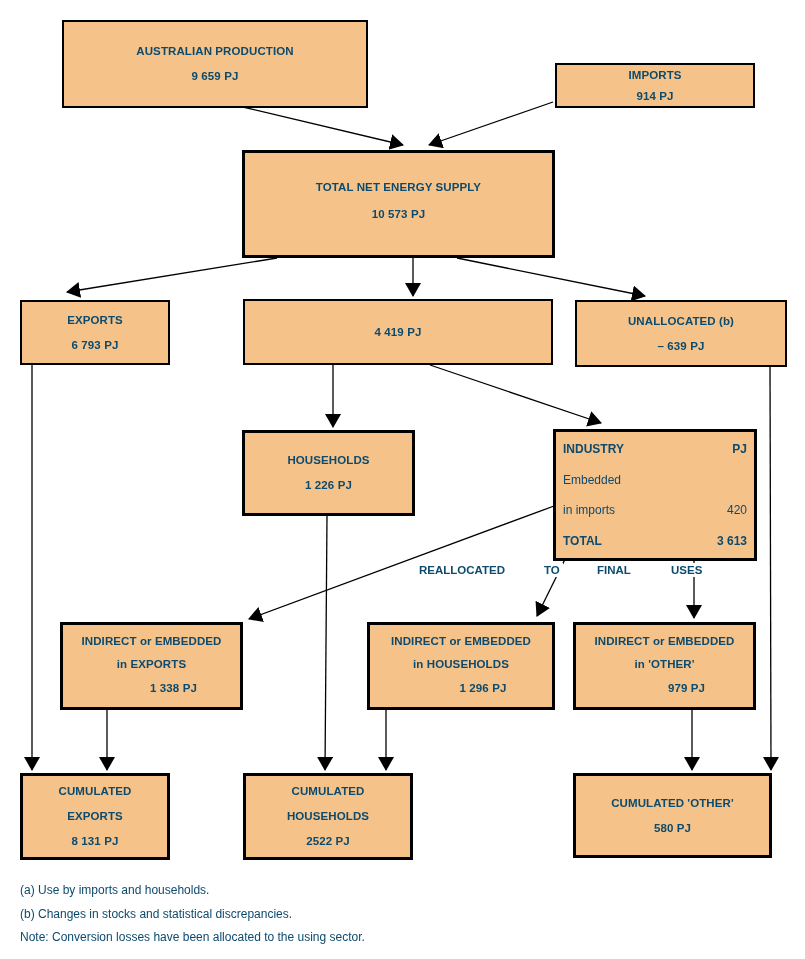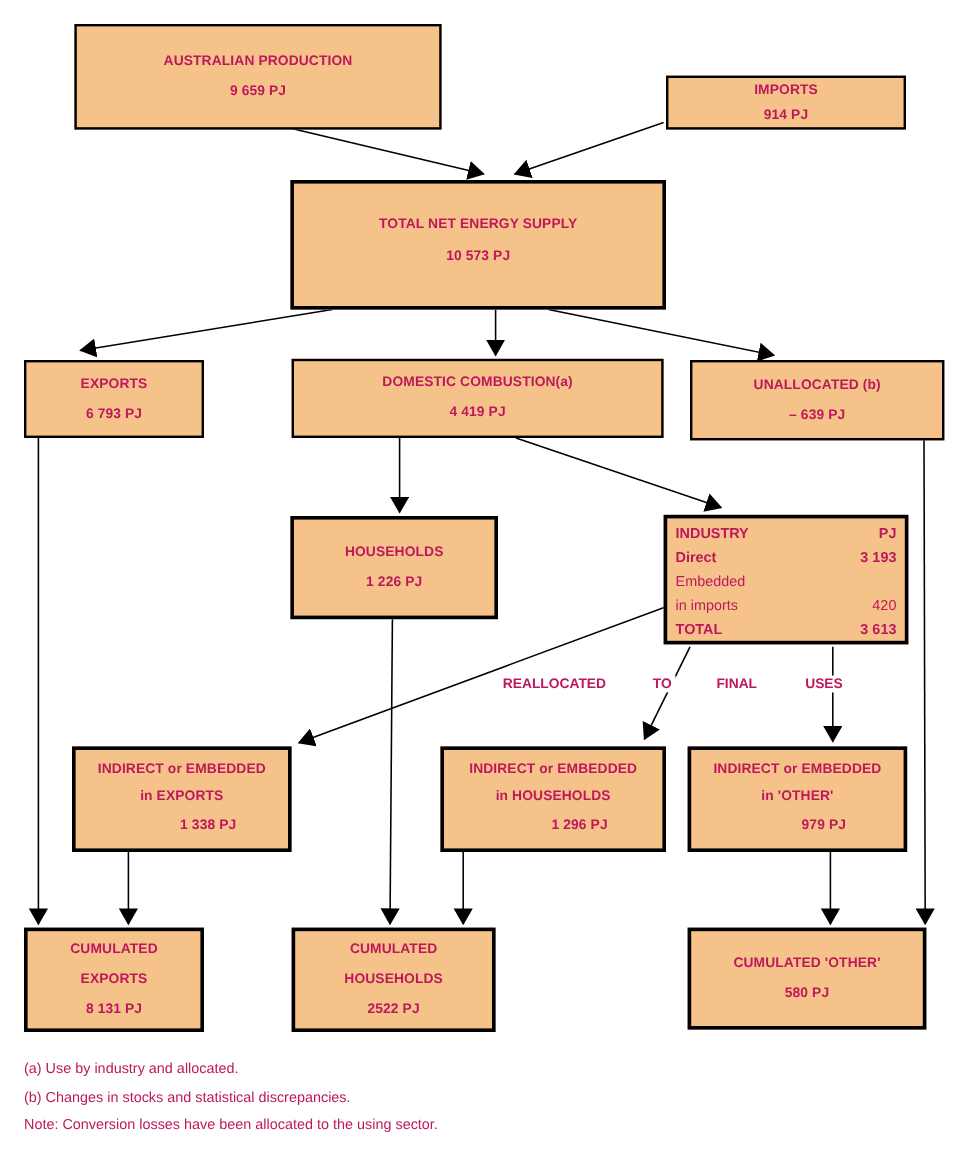--- a/index.html
+++ b/index.html
@@ -1,21 +1,21 @@
 <!DOCTYPE html>
 <html style="--box-fill: #F5C289; --box-border: #000000; --line-color: #000000;"><head>
 <meta charset="utf-8">
 <style>
   html,body{margin:0;padding:0;background:#fff;}
   .canvas{
     position:relative;
     width:805px;height:959px;
     background:#fff;
     font-family:"Liberation Sans",sans-serif;
-    color:#be185d;
+    color:#0c4a6e;
     overflow:hidden;
   }
   svg.wires{position:absolute;left:0;top:0;z-index:1;}
   .wires line{stroke:var(--line-color,#000);stroke-width:1.3;}
   .wires .ah{fill:var(--line-color,#000);}
 
   .node{
     position:absolute;z-index:2;
     background:var(--box-fill,#F5C289);
     border:2px solid var(--box-border,#000);
@@ -110,42 +110,37 @@
     <div>TOTAL NET ENERGY SUPPLY</div>
     <div>10 573 PJ</div>
   </div>
 
   <div class="node" style="left:20px;top:300px;width:150px;height:65px;">
     <div>EXPORTS</div>
     <div>6 793 PJ</div>
   </div>
 
   <div class="node" style="left:243px;top:299px;width:310px;height:66px;">
-    <div>DOMESTIC COMBUSTION(a)</div>
     <div>4 419 PJ</div>
   </div>
 
   <div class="node" style="left:575px;top:300px;width:212px;height:67px;">
     <div>UNALLOCATED (b)</div>
     <div>– 639 PJ</div>
   </div>
 
   <div class="node b3" style="left:242px;top:430px;width:173px;height:86px;">
     <div>HOUSEHOLDS</div>
     <div>1 226 PJ</div>
   </div>
 
-  <div class="table-node" style="left:553px;top:429px;width:204px;height:108px;text-align:center;">
+  <div class="table-node" style="left:553px;top:429px;width:204px;height:132px;text-align:center;">
     <div class="trow bold">
       <span>INDUSTRY</span>
       <span>PJ</span>
-    </div>
-    <div class="trow bold">
-      <span>Direct</span>
-      <span>3 193</span>
     </div>
     <div class="trow">
       <span>Embedded</span>
       <span></span>
     </div>
     <div class="trow">
       <span>in imports</span>
       <span>420</span>
     </div>
     <div class="trow bold">
@@ -193,17 +188,17 @@
     <div>CUMULATED</div>
     <div>HOUSEHOLDS</div>
     <div>2522 PJ</div>
   </div>
 
   <div class="node b3" style="left:573px;top:773px;width:199px;height:85px;">
     <div>CUMULATED 'OTHER'</div>
     <div>580 PJ</div>
   </div>
 
-  <div class="footnote" style="left:20px;top:883px;">(a) Use by industry and allocated.</div>
+  <div class="footnote" style="left:20px;top:883px;">(a) Use by imports and households.</div>
   <div class="footnote" style="left:20px;top:907px;">(b) Changes in stocks and statistical discrepancies.</div>
   <div class="footnote" style="left:20px;top:930px;">Note: Conversion losses have been allocated to the using sector.</div>
 
 </div>
 
 </body></html>

